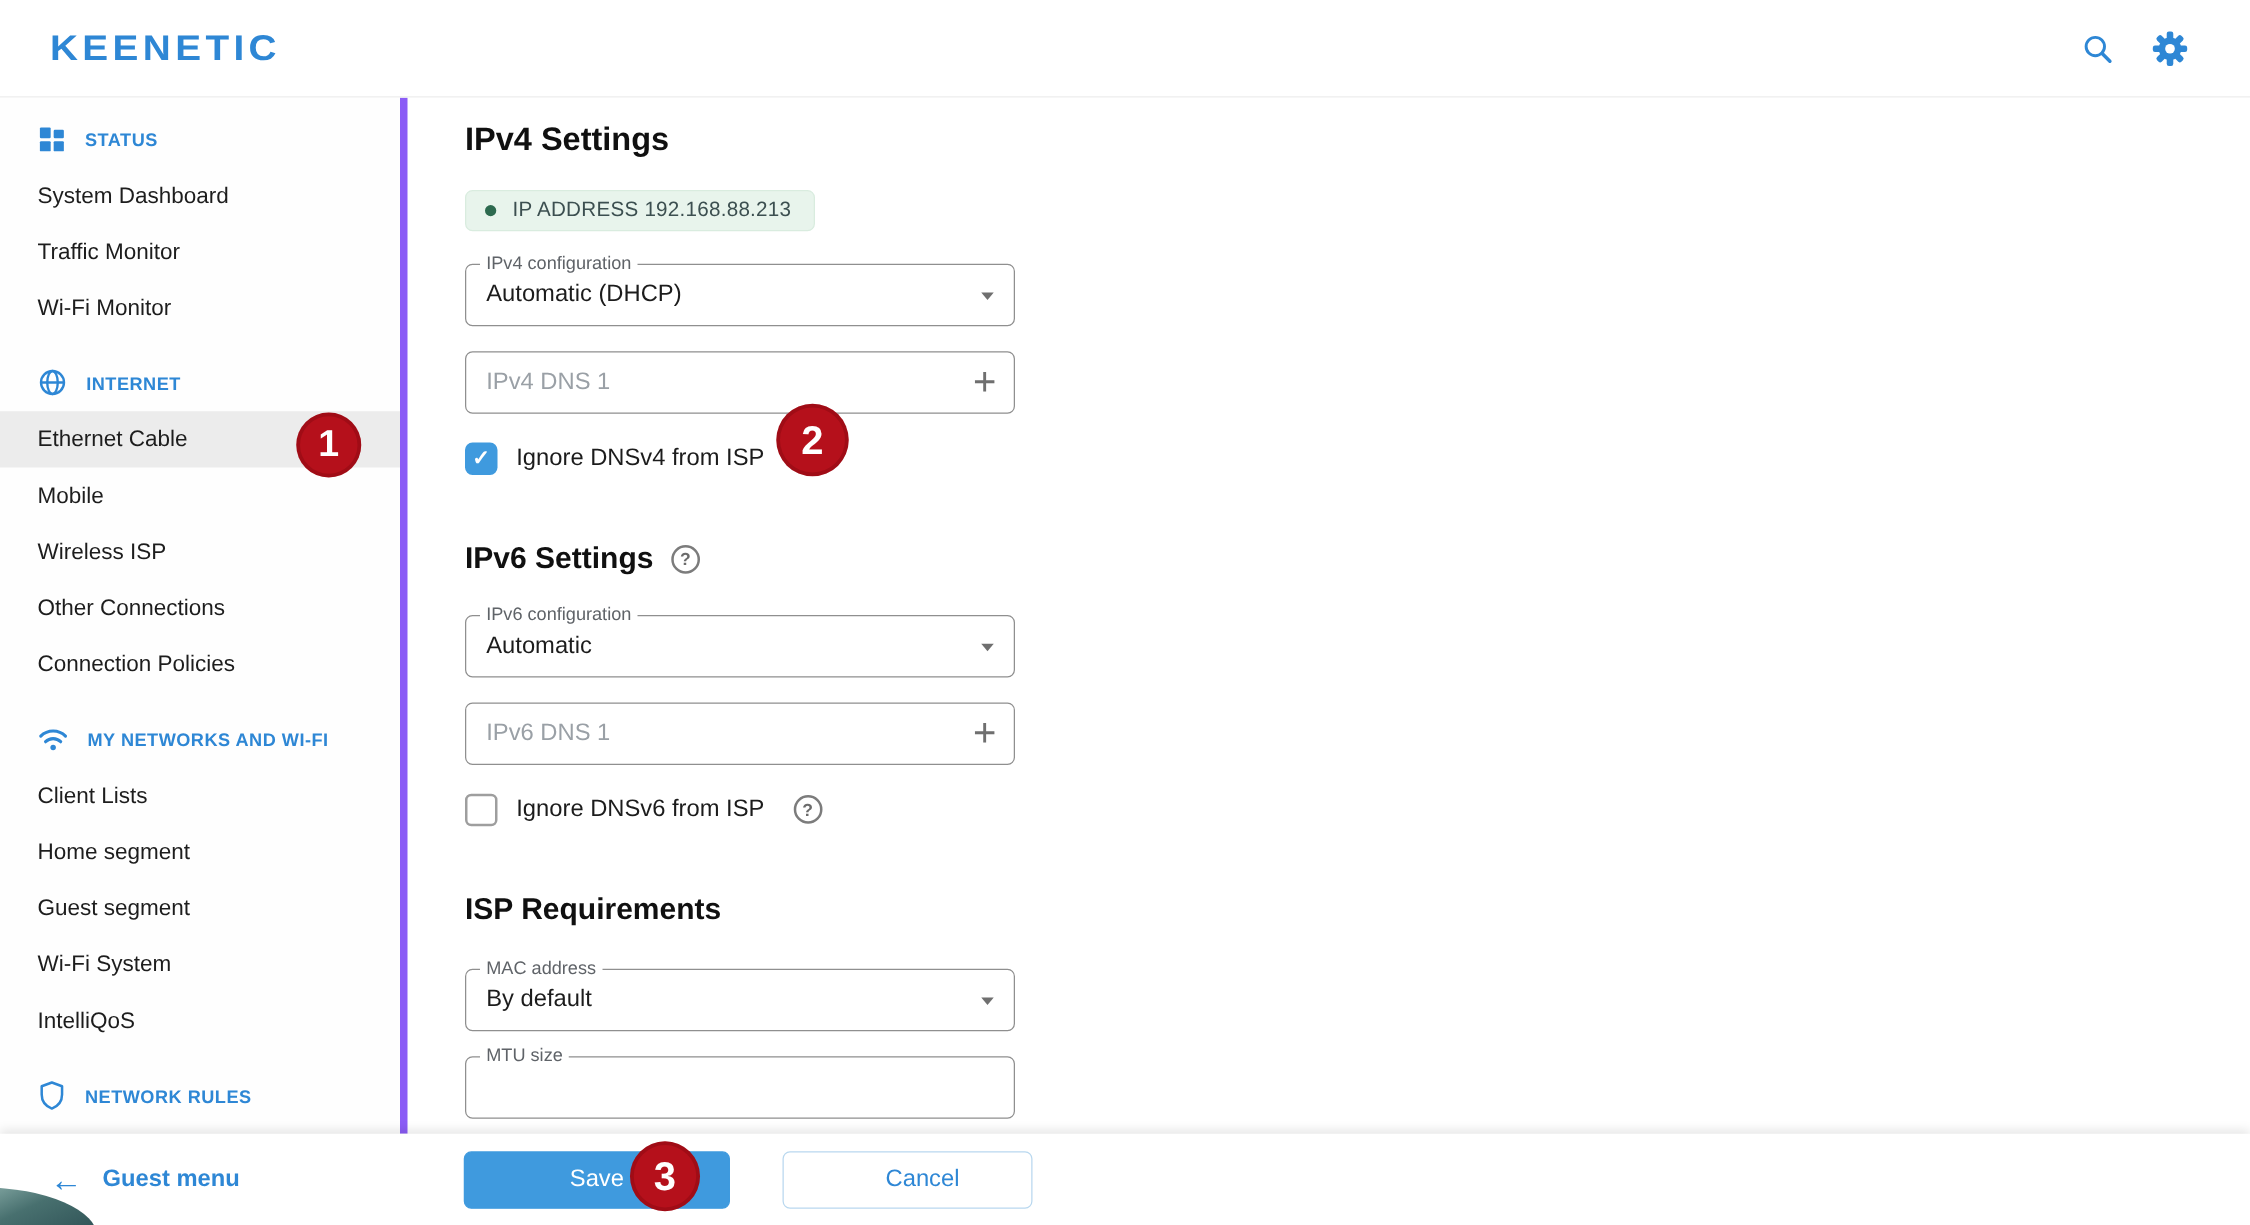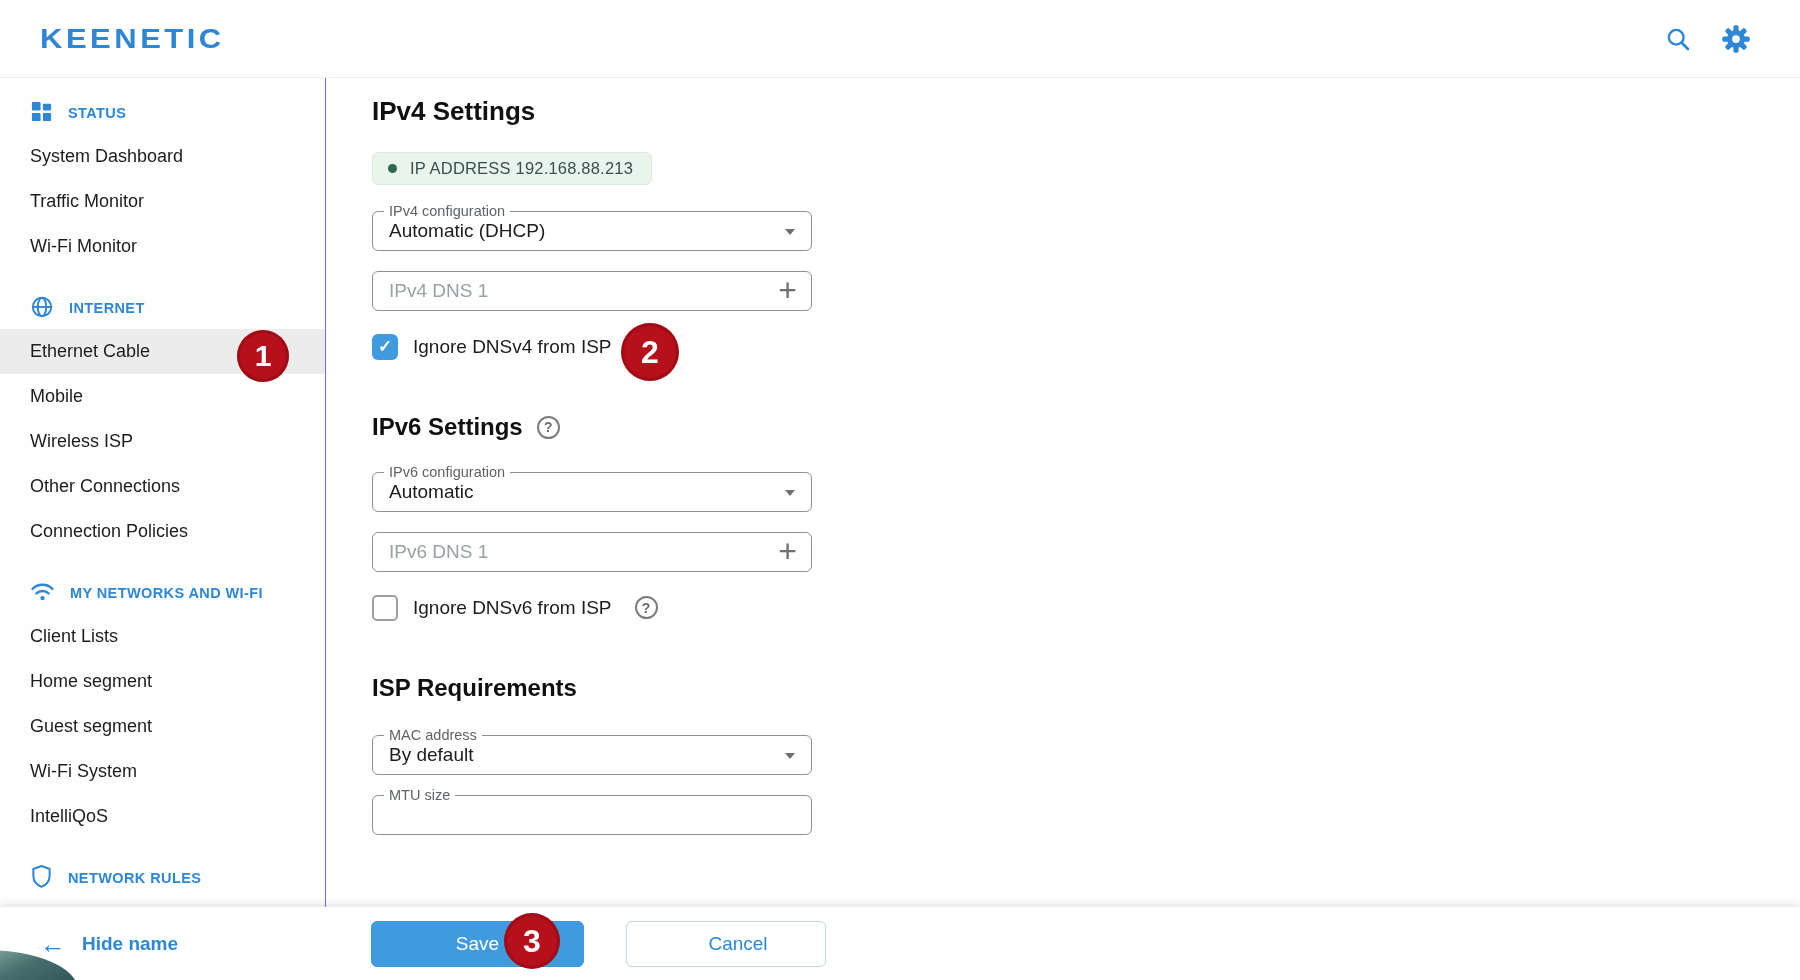--- a/index.html
+++ b/index.html
@@ -10,21 +10,21 @@
   
   .topbar { position:absolute; top:0; left:0; width:100%; height:78px; background:#fff;
             border-bottom:1px solid #ededed; display:flex; align-items:center; z-index:10; }
   .logo { margin-left:40px; font-size:31px; font-weight:800; letter-spacing:3.5px;
           color:#2e87d5; transform:scaleY(.92); }
   .topbar-icons { margin-left:auto; margin-right:48px; display:flex; align-items:center; gap:26px; }
   .icon-btn { width:32px; height:32px; display:flex; align-items:center; justify-content:center; cursor:pointer; }
 
   
   .sidebar { position:absolute; top:78px; left:0; width:326px; bottom:73px; background:#fefefe;
-             border-right:1px solid #8b5cf6; padding-top:20px; z-index:5; }
+             border-right:6px solid #8b5cf6; padding-top:20px; z-index:5; }
   .side-section-header { display:flex; align-items:center; gap:15px; padding-left:30px;
              height:30px; color:#2e87d5; font-size:14.5px; font-weight:700; letter-spacing:.4px; }
   .side-section-header + .side-items { margin-top:6px; }
   .side-section-header.spaced { margin-top:24px; }
   .side-item { position:relative; height:45px; display:flex; align-items:center; padding-left:30px;
              font-size:18px; color:#1d1d1d; cursor:pointer; }
   .side-item.active { background:#ececec; }
 
   
   .bottombar { position:absolute; left:0; bottom:0; width:100%; height:73px; background:#fff;
@@ -42,21 +42,21 @@
   .content { position:absolute; left:327px; top:78px; right:0; bottom:0; background:#fff;
              padding:18px 0 0 45px; overflow:hidden; }
   h1.sec { font-size:26px; font-weight:700; color:#101010; height:30px; line-height:30px; }
   h2.sec { font-size:24px; font-weight:700; color:#101010; height:30px; line-height:30px;
            display:flex; align-items:center; }
   .chip { margin-top:26px; display:inline-flex; align-items:center; gap:13px; height:33px;
           padding:0 18px 0 15px; background:#e8f4ec; border:1px solid #d9ecdf; border-radius:6px; }
   .chip-dot { width:9px; height:9px; border-radius:50%; background:#2d6a4f; }
   .chip-text { font-size:16.5px; color:#3c4f50; letter-spacing:.2px; }
 
-  .field { position:relative; width:440px; height:40px; border:1px solid #8f8f8f; border-radius:6px;
+  .field { position:relative; width:440px; height:50px; border:1px solid #8f8f8f; border-radius:6px;
            background:#fff; display:flex; align-items:center; padding:0 16px; }
   .field.select { cursor:pointer; }
   .float-label { position:absolute; top:-9px; left:11px; background:#fff; padding:0 5px;
            font-size:14.5px; color:#5f6368; white-space:nowrap; }
   .field-value { font-size:19px; color:#1c1c1c; }
   .caret { position:absolute; right:16px; top:50%; margin-top:-2px; width:0; height:0;
            border-left:5.5px solid transparent; border-right:5.5px solid transparent;
            border-top:6.5px solid #6f6f6f; }
   .text-input { border:none; outline:none; width:360px; font-size:19px; color:#c2410c;
            font-family:Liberation Sans, sans-serif; background:transparent; }
@@ -249,21 +249,21 @@
     <div class="field mt20">
       <span class="float-label">MTU size</span>
       <input class="text-input" style="">
     </div>
 
   </main>
 
   <div class="bottombar">
     <div class="hide-menu">
       <span class="arrow">←</span>
-      <span>Hide name</span>
+      <span>Guest menu</span>
     </div>
     <div class="actions">
       <div class="btn btn-save">Save</div>
       <div class="btn btn-cancel">Cancel</div>
     </div>
   </div>
 
   <div class="badge badge1">1</div>
   <div class="badge badge2">2</div>
   <div class="badge badge3">3</div>

